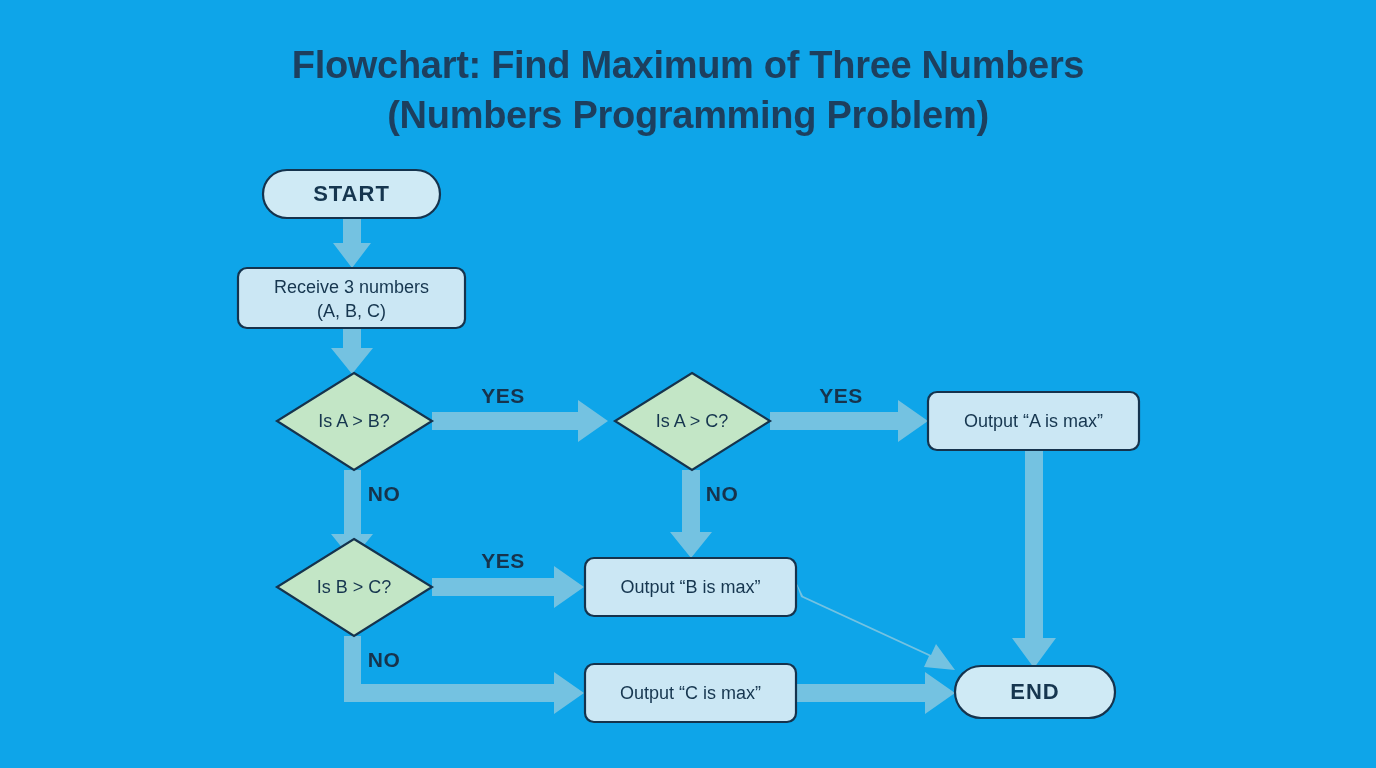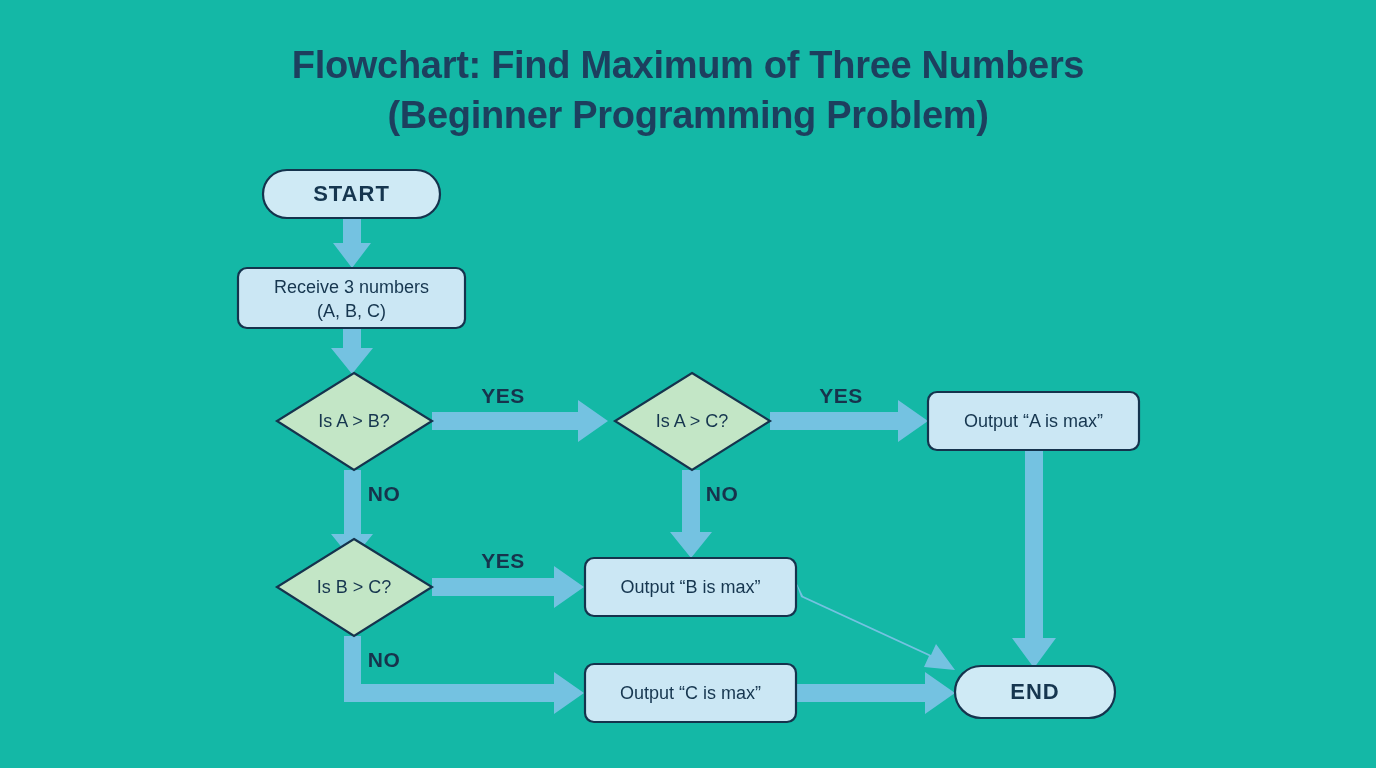--- a/index.html
+++ b/index.html
@@ -4,21 +4,21 @@
 <style>
   html, body {
     margin: 0;
     padding: 0;
     background: #f7f6ec;
   }
   #page {
     position: relative;
     width: 1376px;
     height: 768px;
-    background: #14b8a6;
+    background: #0ea5e9;
     overflow: hidden;
     font-family: "Liberation Sans", sans-serif;
   }
   #title-block {
     position: absolute;
     left: 0;
     top: 40px;
     width: 1376px;
     text-align: center;
     color: #1d3f5e;
@@ -65,21 +65,21 @@
   }
   .conn { fill: #74c2e1; }
 </style>
 </head>
 <body>
 
 <div id="page">
 
   <div id="title-block">
     <span class="tline">Flowchart: Find Maximum of Three Numbers</span>
-    <span class="tline">(Beginner Programming Problem)</span>
+    <span class="tline">(Numbers Programming Problem)</span>
   </div>
 
   <svg id="flow" viewBox="0 0 1376 768">
 
     
 
     
     <g>
       <polygon class="conn" points="343,217 361,217 361,243 371,243 352,268 333,243 343,243"></polygon>
     </g>

